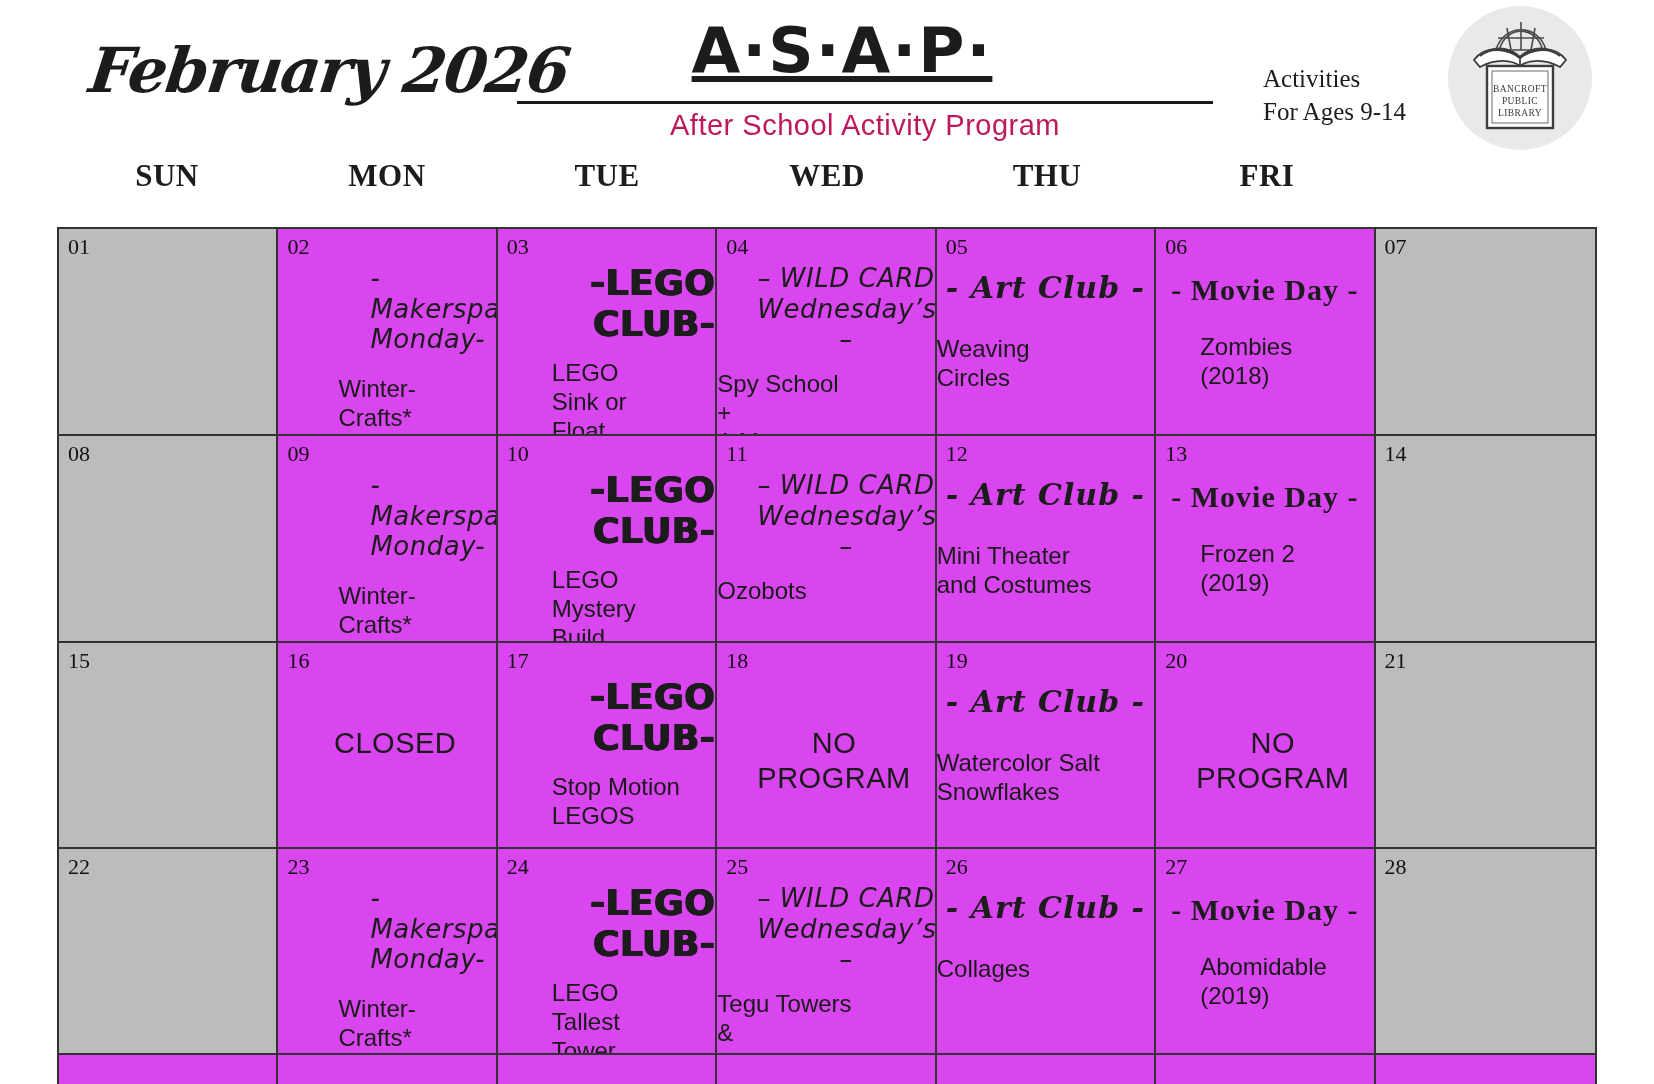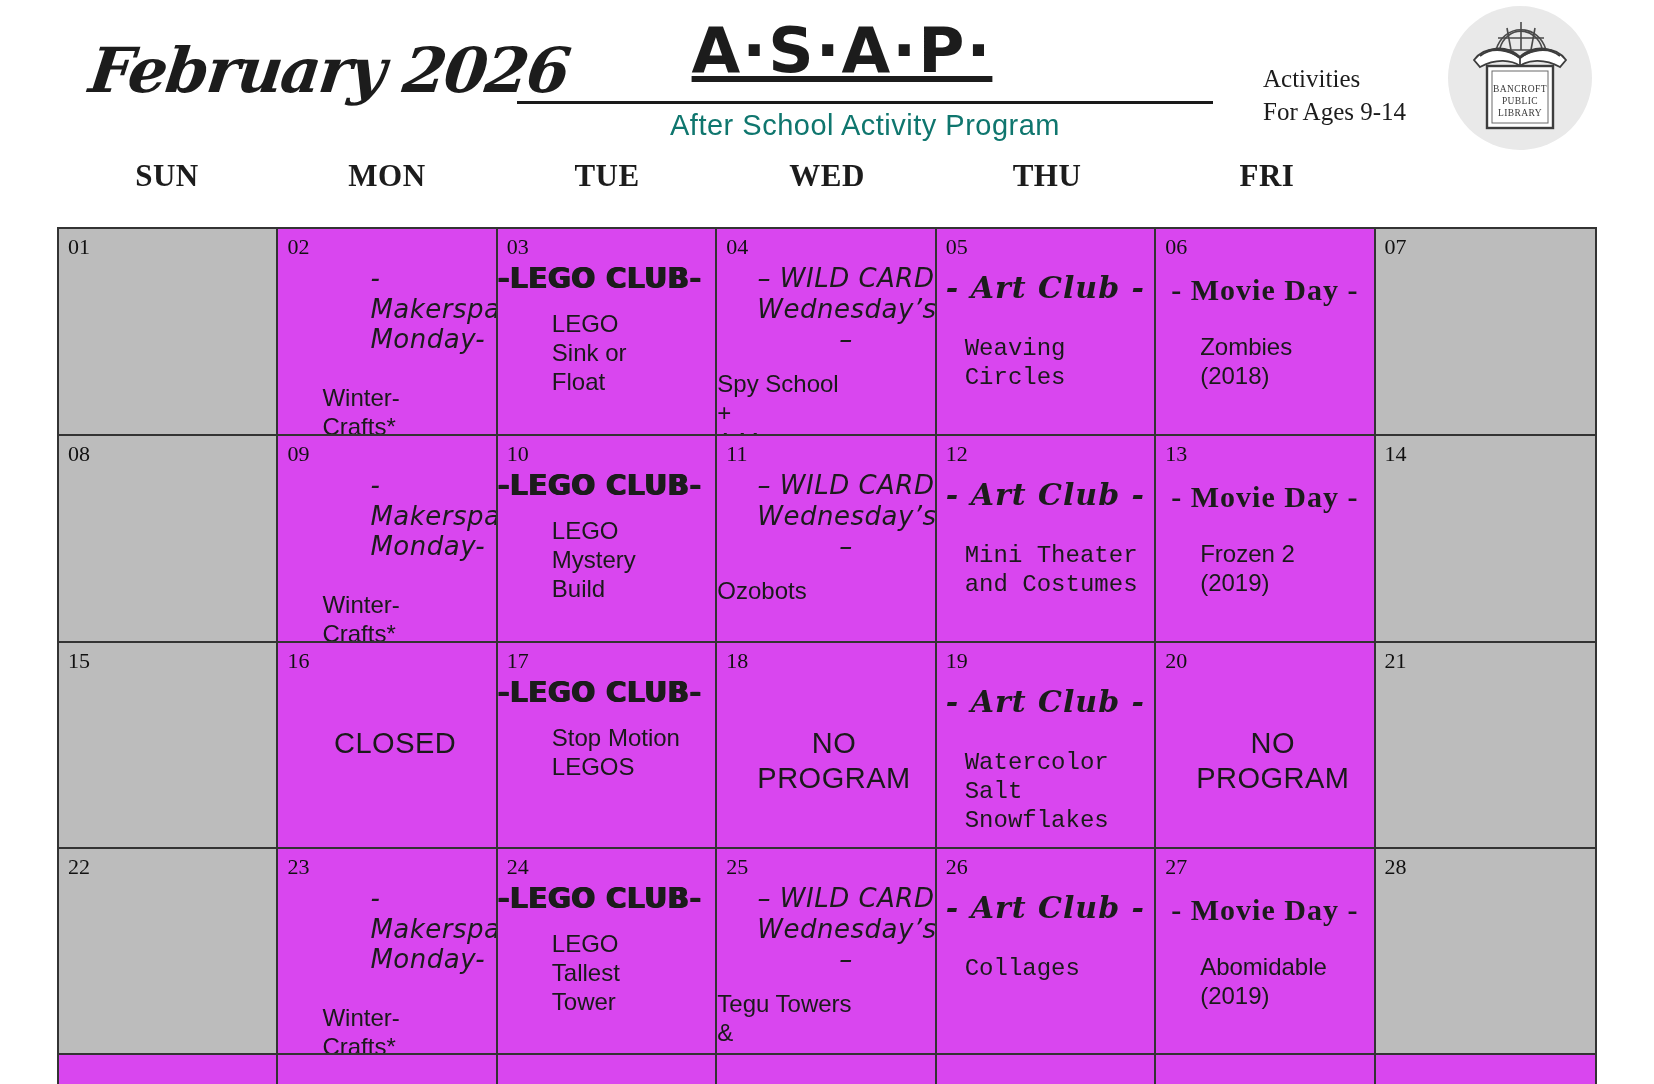--- a/index.html
+++ b/index.html
@@ -15,21 +15,21 @@
     font-size:62px;transform:skewX(-7deg);letter-spacing:-2px;white-space:nowrap;
   }
   .asap{
     position:absolute;left:617px;top:14px;width:450px;text-align:center;
     font-family:"DejaVu Sans",sans-serif;font-weight:bold;font-size:63px;
     letter-spacing:2px;white-space:nowrap;text-decoration:underline;
   }
   .asap-underline{position:absolute;left:517px;top:101px;width:696px;height:3px;background:#1a1a1a;}
   .subtitle{
     position:absolute;left:542px;top:109px;width:646px;text-align:center;
-    font-size:29px;color:#0f766e;letter-spacing:0.5px;white-space:nowrap;
+    font-size:29px;color:#be185d;letter-spacing:0.5px;white-space:nowrap;
   }
   .ages{
     position:absolute;left:1263px;top:62px;
     font-family:"Liberation Serif",serif;font-size:25px;line-height:1.32;
   }
   .logo{position:absolute;left:1446px;top:4px;width:148px;height:148px;}
   .logo text{font-family:"Liberation Serif",serif;}
   
   .day-headers{
     position:absolute;left:57px;top:158px;width:1540px;
@@ -56,37 +56,37 @@
     font-family:"Liberation Serif",serif;font-size:22px;color:#111;
   }
   
   .ev-script{
     font-family:"DejaVu Sans",sans-serif;font-style:italic;
     font-size:26px;line-height:1.18;text-align:center;margin-top:3px;letter-spacing:0.5px;margin-left:40px;
   }
   .wd1 .ev-script{text-align:left;padding-left:52px;}
   .ev-lego{
     font-family:"DejaVu Sans",sans-serif;font-weight:bold;
-    font-size:28px;text-align:left;margin-top:2px;letter-spacing:0.5px;
+    font-size:36px;text-align:right;margin-top:2px;letter-spacing:0.5px;
     text-shadow:0.8px 0 currentColor,-0.8px 0 currentColor;
   }
   .ev-art{
     font-family:"DejaVu Serif",serif;font-style:italic;font-weight:bold;
     font-size:30px;text-align:center;margin-top:10px;letter-spacing:1px;
   }
   .ev-movie{
     font-family:"Liberation Serif",serif;font-weight:bold;
     font-size:30px;text-align:center;margin-top:13px;letter-spacing:1px;
   }
   
   .details{font-size:24px;line-height:1.2;margin-top:15px;text-align:left;color:#1a1a1a;}
-  .wd1 .details{padding-left:44px;margin-top:29px;}
+  .wd1 .details{padding-left:60px;margin-top:20px;}
   .wd2 .details{padding-left:54px;}
   .wd3 .details{text-align:left;padding-left:0;}
-  .wd4 .details{padding-left:28px;font-family:Liberation Mono, monospace;}
+  .wd4 .details{}
   .wd5 .details{padding-left:44px;}
   .ev-art + .details{margin-top:30px;}
   .ev-movie + .details{margin-top:26px;}
   .details.big{
     text-align:center;padding-left:16px;font-size:29px;
     margin-top:52px;letter-spacing:0.5px;
   }
 </style>
 </head>
 <body>

